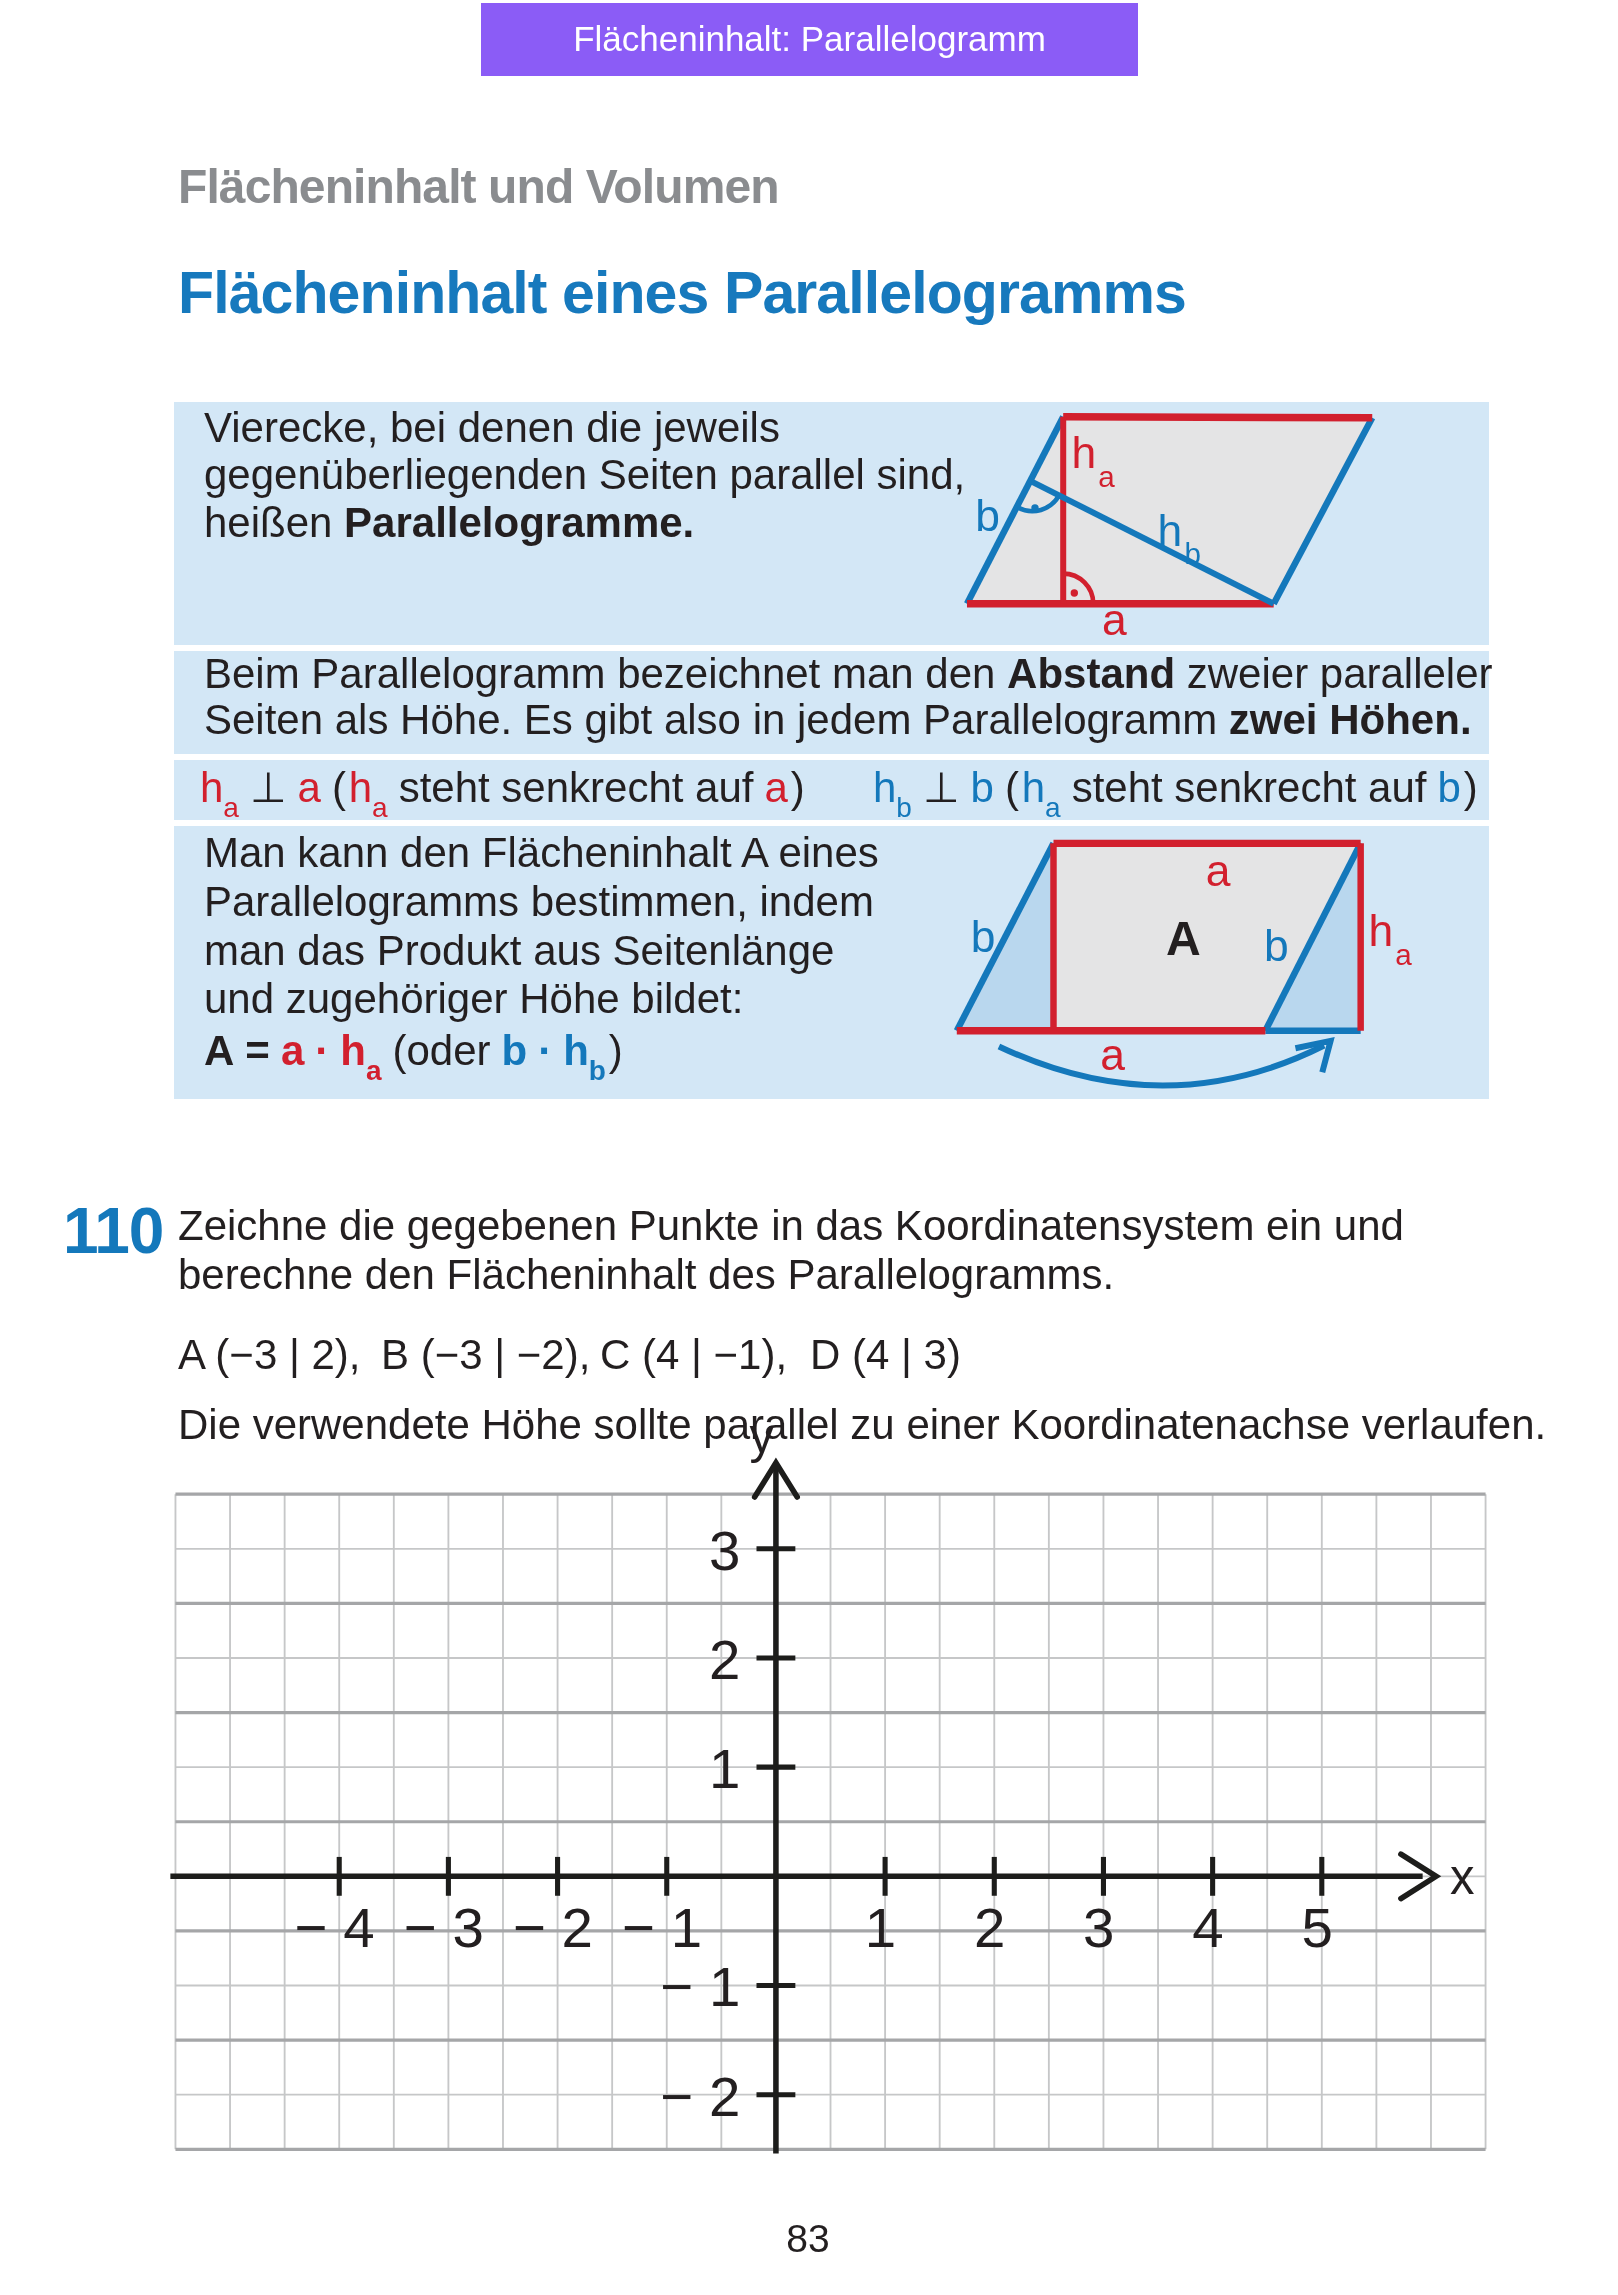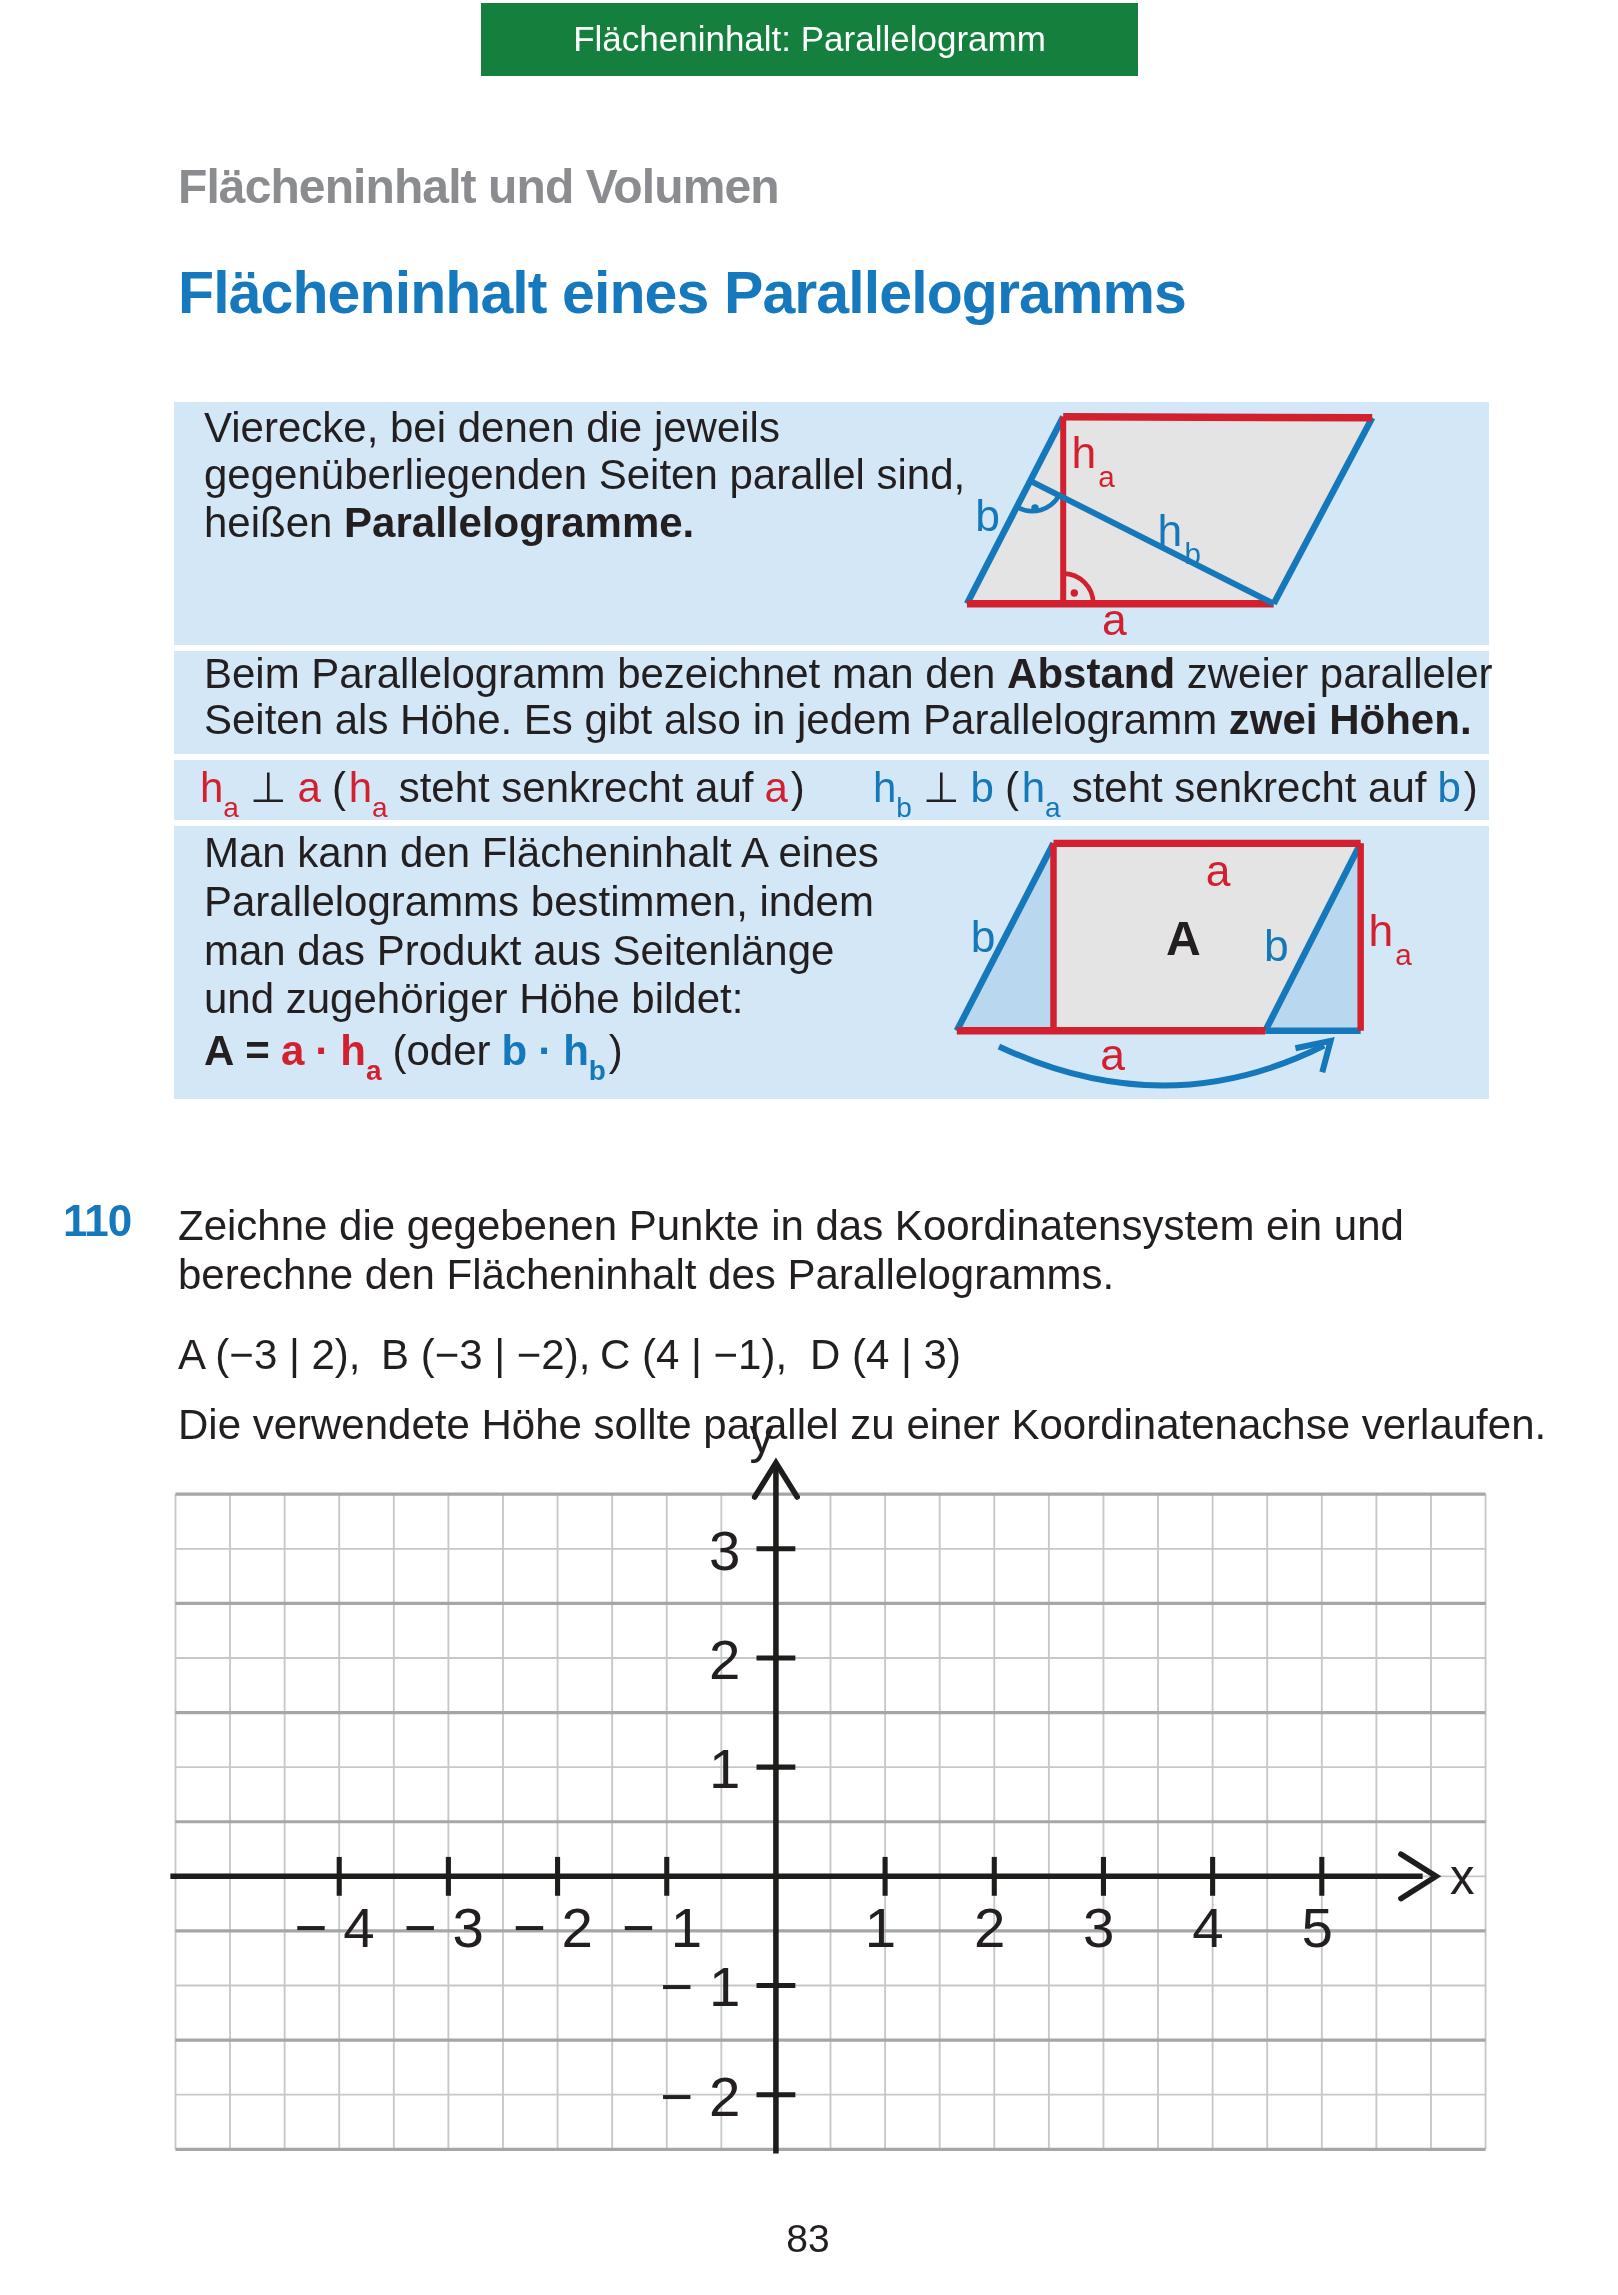--- a/index.html
+++ b/index.html
@@ -1,41 +1,41 @@
 <!DOCTYPE html>
 <html style="font-size:7.4px"><head>
 <meta charset="utf-8">
 <style>
   html,body{margin:0;padding:0;background:#ffffff;}
   .page{position:relative;width:1618px;height:2295px;background:#ffffff;overflow:hidden;
         font-family:"Liberation Sans","DejaVu Sans",sans-serif;color:#231f20;}
   .abs{position:absolute;line-height:1;white-space:nowrap;}
 
   
-  .banner{position:absolute;left:481px;top:2.8px;width:657px;height:73px;background:#15803d;
+  .banner{position:absolute;left:481px;top:2.8px;width:657px;height:73px;background:#8b5cf6;
           display:flex;align-items:center;justify-content:center;}
   .banner span{color:#ffffff;font-size:35px;letter-spacing:0px;}
 
   
   .h1{font-size:48px;font-weight:700;color:#8a8c8f;letter-spacing:-0.9px;}
   .h2{font-size:59px;font-weight:700;color:#1779bd;letter-spacing:-0.9px;}
 
   
   .infobox{position:absolute;left:174px;top:402px;width:1315px;height:697px;background:#d3e7f6;}
   .boxgap{position:absolute;left:174px;width:1315px;height:5.6px;background:#ffffff;}
   .body{font-size:42px;}
   .b{font-weight:700;}
   .red{color:#d2202e;}
   .blue{color:#1478bb;}
   .sub{font-size:28px;vertical-align:-15px;}
   .formula .tok{margin-left:11px;}
   .formula .tight{margin-left:2.8px;}
 
   
-  .exnum{font-size:44px;font-weight:700;color:#1478bb;letter-spacing:-0.9px;}
+  .exnum{font-size:64px;font-weight:700;color:#1478bb;letter-spacing:-0.9px;}
 
   .pagenum{font-size:39px;}
 
   svg.layer{position:absolute;left:0;top:0;width:1618px;height:2295px;pointer-events:none;}
   svg text{font-family:"Liberation Sans","DejaVu Sans",sans-serif;}
   .dlabel{font-size:96px;}
   .dsub{font-size:64px;}
   .dA{font-size:104px;font-weight:700;}
   .ticklabel{font-size:122px;fill:#231f20;}
   .axlabel{font-size:106px;fill:#231f20;}

